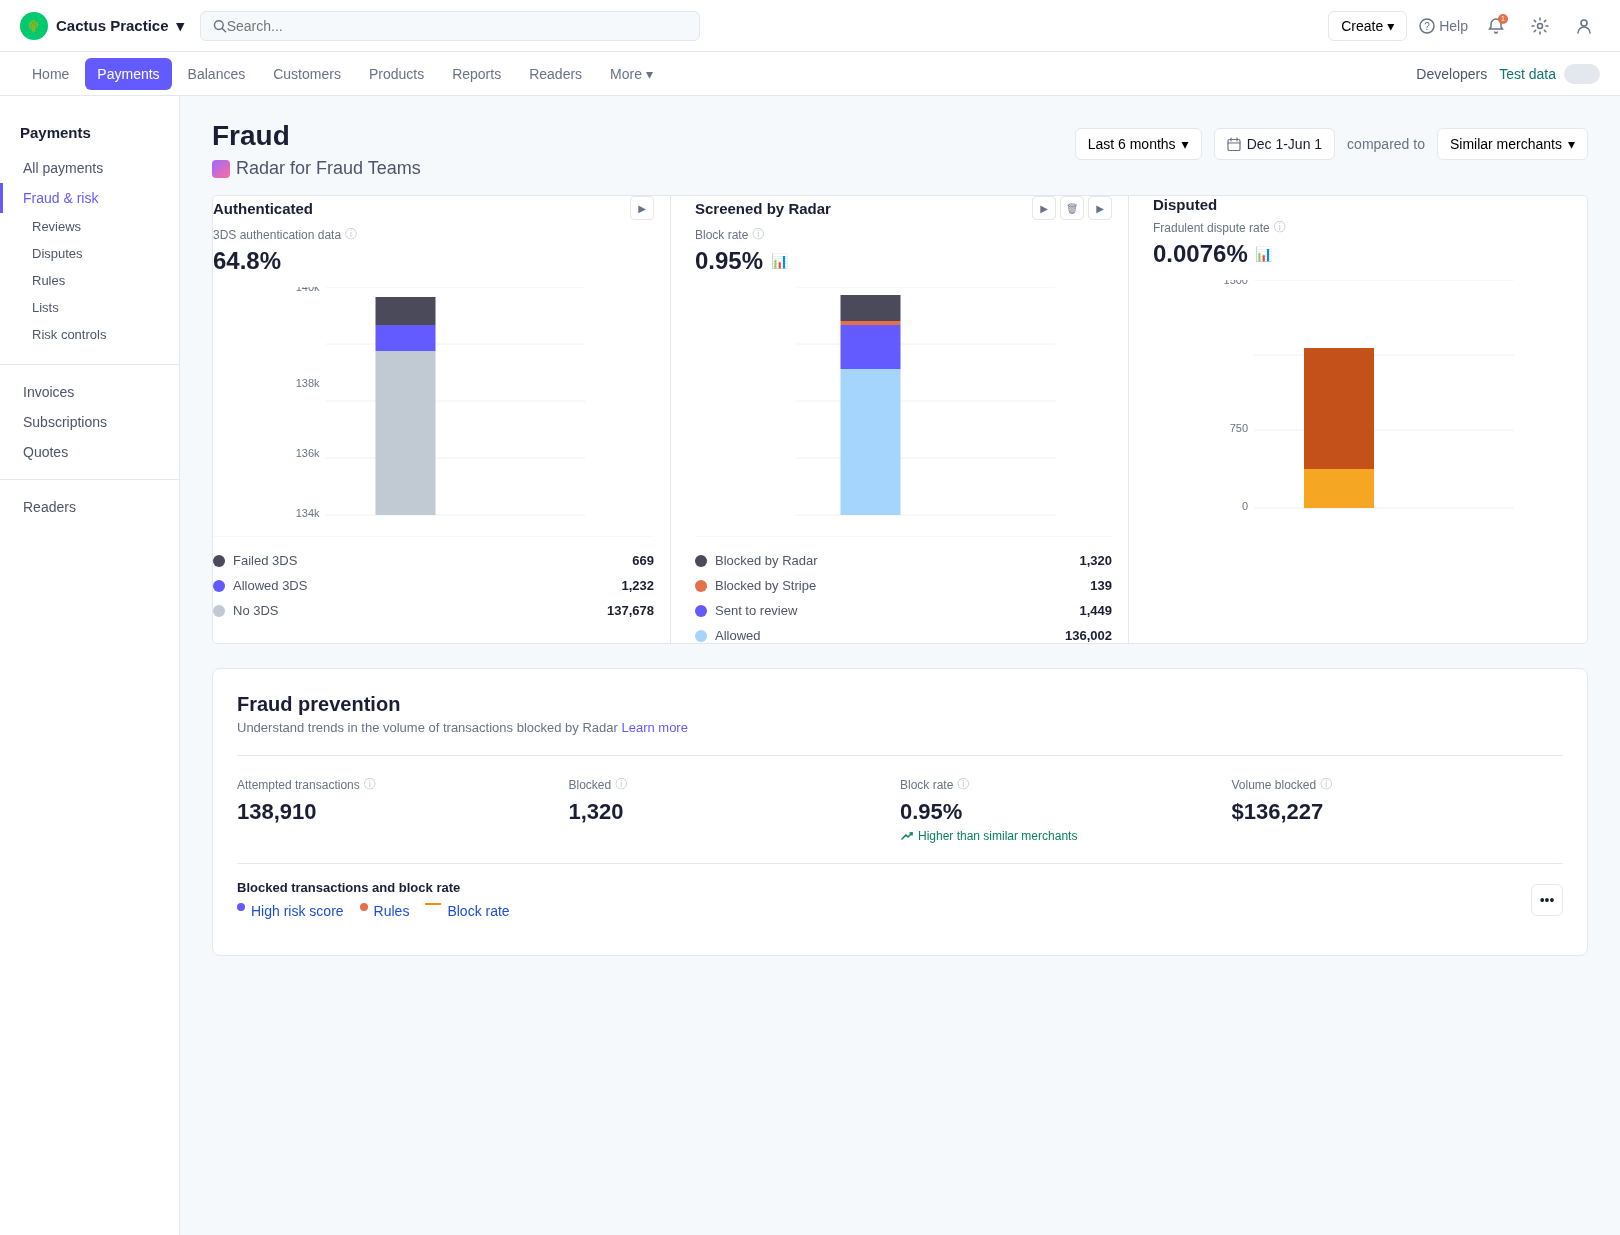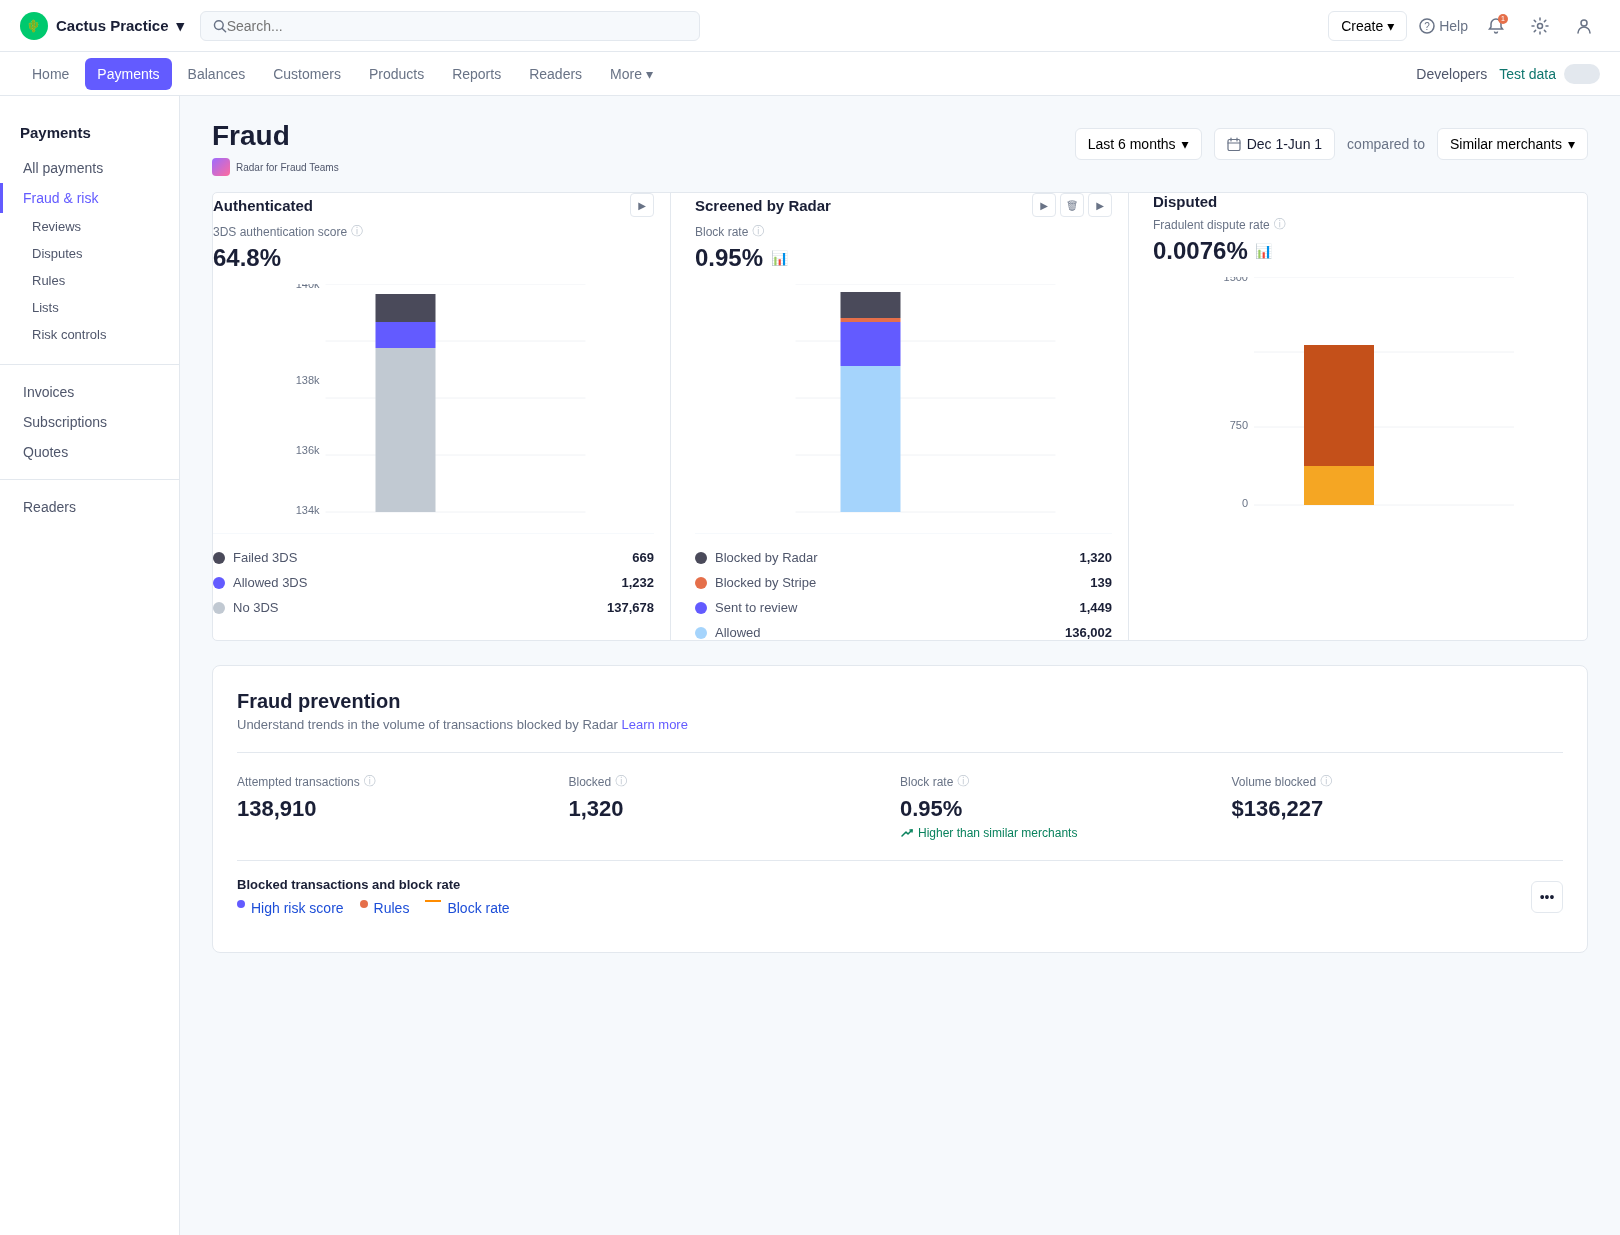--- a/index.html
+++ b/index.html
@@ -34,21 +34,21 @@
     .sidebar-item { padding: 7px 20px; cursor: pointer; color: #4f566b; font-size: 14px; border-left: 3px solid transparent; }
     .sidebar-item.active { color: #635bff; border-left: 3px solid #635bff; font-weight: 500; }
     .sidebar-group { padding: 4px 0; }
     .sidebar-subitem { padding: 6px 20px 6px 32px; cursor: pointer; color: #4f566b; font-size: 13px; }
     .sidebar-divider { height: 1px; background: #e3e8ee; margin: 12px 0; }
 
     
     .main { flex: 1; padding: 24px 32px; overflow-y: auto; }
     .page-header { display: flex; align-items: flex-start; justify-content: space-between; margin-bottom: 16px; }
     .page-title { font-size: 28px; font-weight: 700; }
-    .page-subtitle { display: flex; align-items: center; gap: 6px; margin-top: 6px; color: #4f566b; font-size: 10px; }
+    .page-subtitle { display: flex; align-items: center; gap: 6px; margin-top: 6px; color: #4f566b; font-size: 18px; }
     .radar-badge { width: 18px; height: 18px; background: linear-gradient(135deg, #9c6bff, #ff6b9d); border-radius: 4px; display: inline-block; }
 
     .header-controls { display: flex; align-items: center; gap: 12px; margin-top: 8px; }
     .dropdown-btn { display: flex; align-items: center; gap: 6px; border: 1px solid #e3e8ee; border-radius: 6px; padding: 7px 12px; cursor: pointer; background: #fff; font-size: 14px; }
     .date-range { display: flex; align-items: center; gap: 6px; border: 1px solid #e3e8ee; border-radius: 6px; padding: 7px 12px; cursor: pointer; background: #fff; font-size: 14px; }
     .compared-to { color: #697386; font-size: 14px; }
 
     
     .charts-section { background: #fff; border: 1px solid #e3e8ee; border-radius: 5px; margin-bottom: 24px; }
     .charts-grid { display: grid; grid-template-columns: 1fr 1fr 1fr; gap: 0; }
@@ -215,21 +215,21 @@
       <div class="charts-grid">
 
         <div class="chart-col">
           <div class="chart-header">
             <span class="chart-title">Authenticated</span>
             <div class="chart-nav">
               <div class="chart-nav-btn">▶</div>
             </div>
           </div>
           <div class="chart-metric-label">
-            <span>3DS authentication score</span>
+            <span>3DS authentication data</span>
             <span style="color:#c1c9d2;font-size:12px;">ⓘ</span>
           </div>
           <div class="chart-value">
             <span>64.8%</span>
           </div>
 
           <div style="position:relative;padding-left:44px;">
             <svg width="100%" height="230" viewBox="0 0 260 230">
 
               <line x1="0" y1="0" x2="260" y2="0" stroke="#f0f2f5" stroke-width="1"></line>

